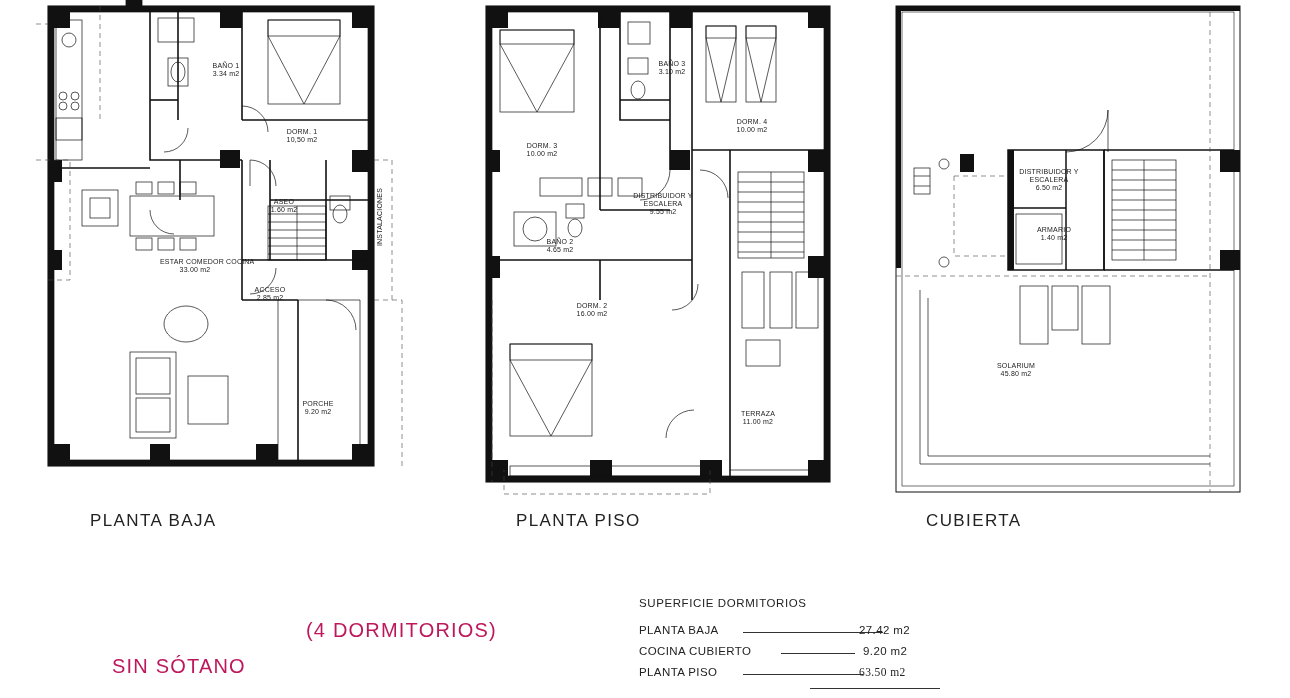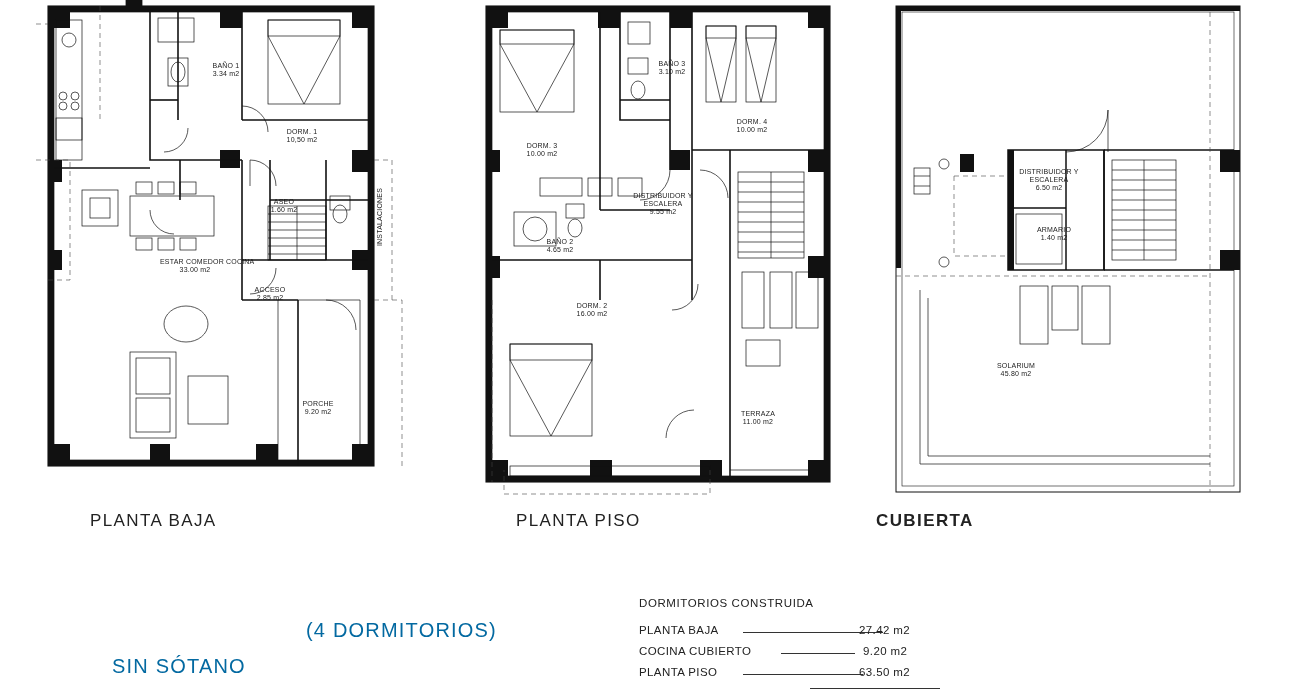--- a/index.html
+++ b/index.html
@@ -2,21 +2,21 @@
 <html><head>
 <meta charset="utf-8">
 <style>
   html,body{margin:0;padding:0;background:#ffffff;}
   body{width:1290px;height:698px;position:relative;overflow:hidden;
        font-family:"Liberation Sans", sans-serif;color:#1a1a1a;}
   .plan{position:absolute;}
   .lbl{position:absolute;text-align:center;line-height:1.15;white-space:nowrap;}
   .rm{font-size:7px;letter-spacing:.2px;}
   .plantitle{position:absolute;font-size:17px;letter-spacing:1.4px;color:#222;}
-  .bigtitle{position:absolute;font-size:20px;letter-spacing:1.2px;color:#0369a1;}
+  .bigtitle{position:absolute;font-size:20px;letter-spacing:1.2px;color:#be185d;}
   .sumtitle{position:absolute;font-size:11.5px;letter-spacing:.6px;color:#222;}
   .sumrow{position:absolute;font-size:11.5px;letter-spacing:.4px;color:#222;}
   .sumrow .nm{position:absolute;left:0;top:0;white-space:nowrap;}
   .sumrow .dots{position:absolute;top:8px;height:1px;background:#333;}
   .sumrow .val{position:absolute;top:0;white-space:nowrap;text-align:right;}
   .vrot{transform:rotate(-90deg);transform-origin:left top;}
   svg{display:block;}
 </style>
 </head>
 <body>
@@ -359,35 +359,35 @@
   <span>ARMARIO</span><br>
   <span>1.40 m2</span>
 </div>
 <div class="lbl rm" style="left:984px;top:362px;width:64px;">
   <span>SOLARIUM</span><br>
   <span>45.80 m2</span>
 </div>
 
 <div class="plantitle" style="left:90px;top:511px;">PLANTA BAJA</div>
 <div class="plantitle" style="left:516px;top:511px;">PLANTA PISO</div>
-<div class="plantitle" style="left:876px;top:511px;font-weight:bold;">CUBIERTA</div>
+<div class="plantitle" style="left:926px;top:511px;">CUBIERTA</div>
 
 <div class="bigtitle" style="left:306px;top:619px;">(4 DORMITORIOS)</div>
 <div class="bigtitle" style="left:112px;top:655px;text-align:right;">SIN SÓTANO</div>
 
-<div class="sumtitle" style="left:639px;top:597px;">DORMITORIOS CONSTRUIDA</div>
+<div class="sumtitle" style="left:639px;top:597px;">SUPERFICIE DORMITORIOS</div>
 
 <div class="sumrow" style="left:639px;top:624px;width:300px;height:16px;">
   <span class="nm">PLANTA BAJA</span>
   <span class="dots" style="left:104px;width:140px;"></span>
   <span class="val" style="left:220px;">27.42 m2</span>
 </div>
 <div class="sumrow" style="left:639px;top:645px;width:300px;height:16px;">
   <span class="nm">COCINA CUBIERTO</span>
   <span class="dots" style="left:142px;width:74px;"></span>
   <span class="val" style="left:224px;">9.20 m2</span>
 </div>
 <div class="sumrow" style="left:639px;top:666px;width:300px;height:16px;">
   <span class="nm">PLANTA PISO</span>
   <span class="dots" style="left:104px;width:120px;"></span>
-  <span class="val" style="left:220px;">63.50 m2</span>
+  <span class="val" style="left:220px;font-family:Liberation Serif, serif;">63.50 m2</span>
 </div>
 <div style="position:absolute;left:810px;top:688px;width:130px;height:1px;background:#333;"></div>
 
 </body></html>

